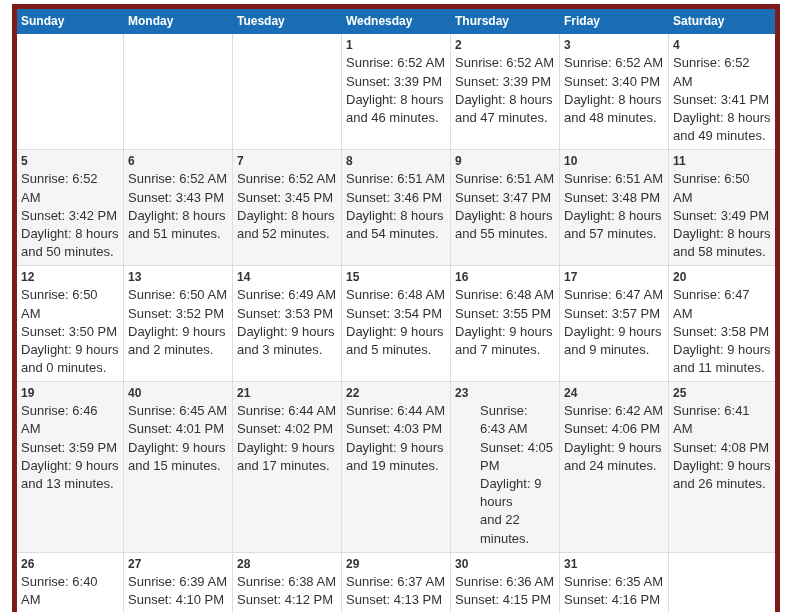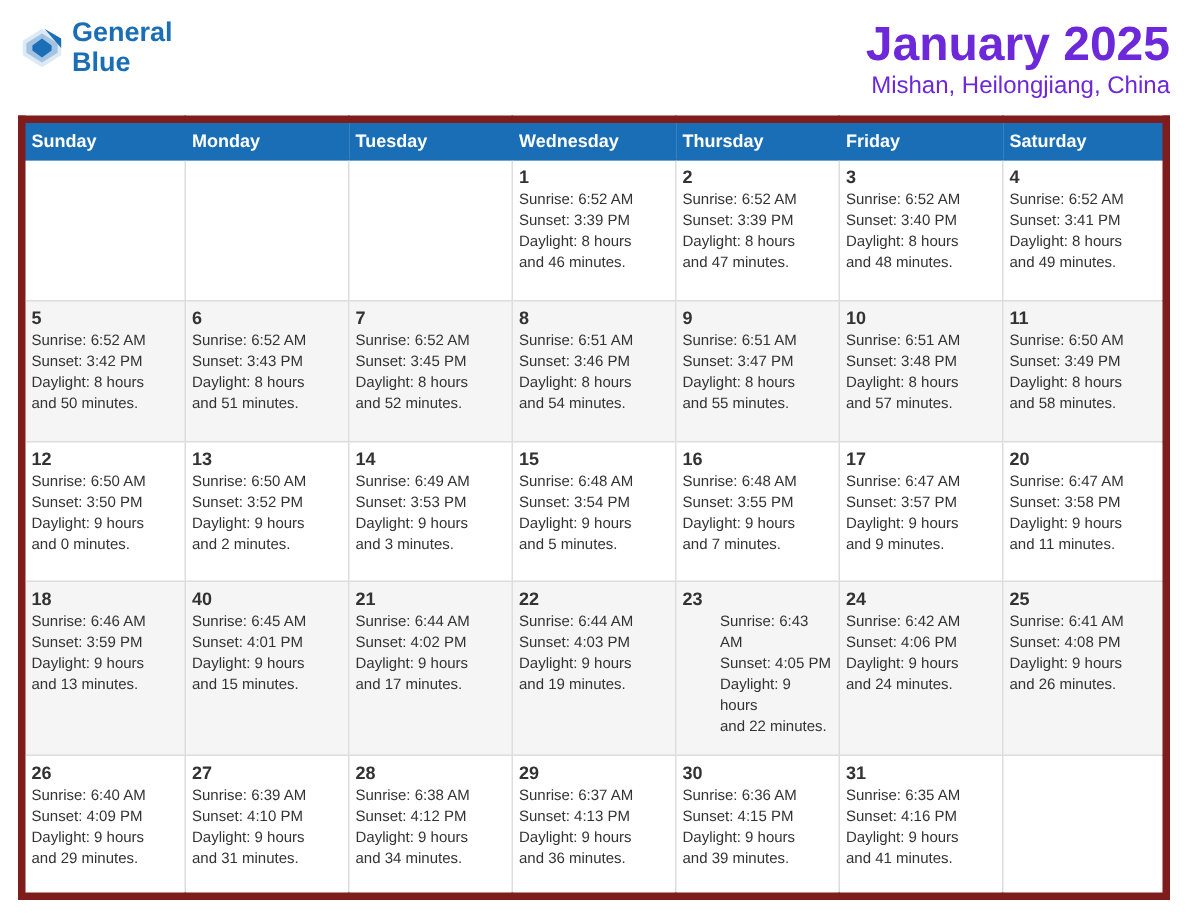--- a/index.html
+++ b/index.html
@@ -86,21 +86,21 @@
     .calendar tr:nth-child(odd) td {
       background: #fff;
     }
     .day-num {
       font-size: 12px;
       font-weight: bold;
       margin-bottom: 2px;
       display: block;
     }
     .day-info {
-      font-size: 10px;
+      font-size: 13px;
       line-height: 1.4;
       color: #333;
     }
     td.empty {
       background: #f9f9f9;
     }
   </style>
 </head>
 <body>
 
@@ -267,21 +267,21 @@
           <td>
             <span class="day-num">20</span>
             <div class="day-info" style="white-space: pre-line;">Sunrise: 6:47 AM
 Sunset: 3:58 PM
 Daylight: 9 hours
 and 11 minutes.</div>
           </td>
         </tr>
         <tr>
           <td>
-            <span class="day-num">18</span>
+            <span class="day-num">19</span>
             <div class="day-info" style="white-space: pre-line;">Sunrise: 6:46 AM
 Sunset: 3:59 PM
 Daylight: 9 hours
 and 13 minutes.</div>
           </td>
           <td>
             <span class="day-num">40</span>
             <div class="day-info" style="white-space: pre-line;">Sunrise: 6:45 AM
 Sunset: 4:01 PM
 Daylight: 9 hours

